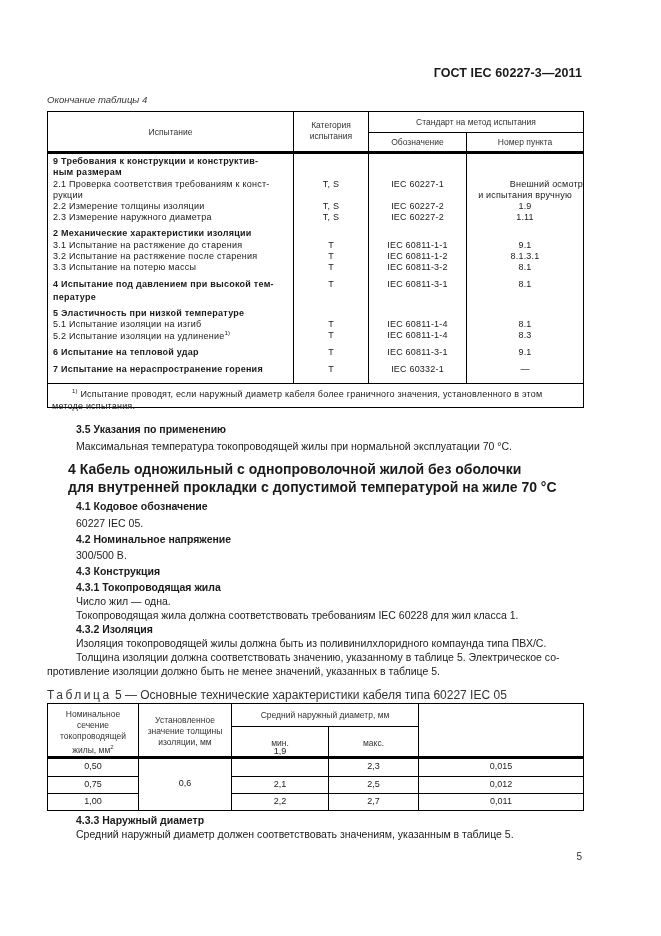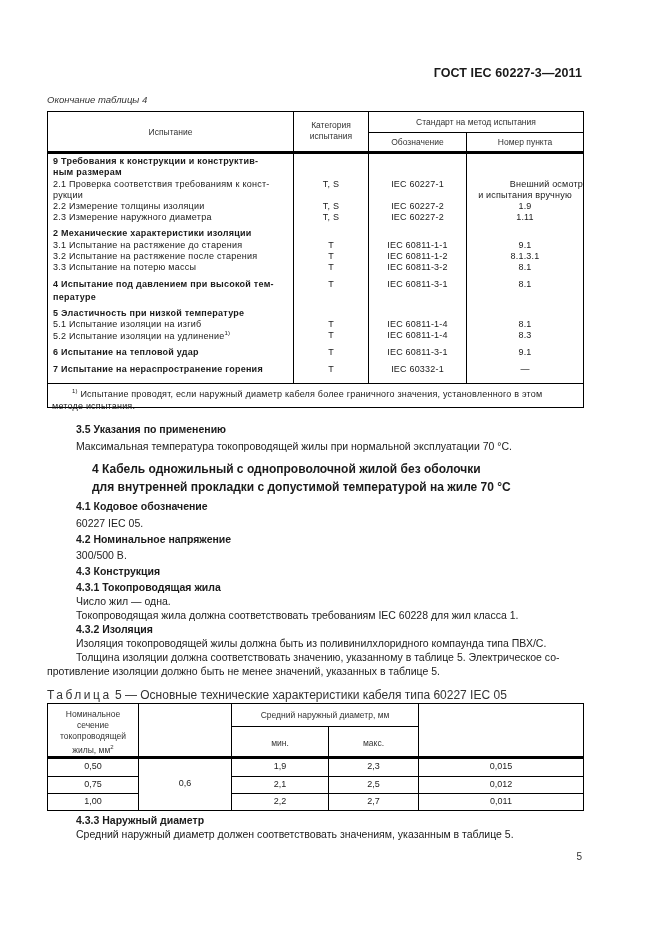--- a/index.html
+++ b/index.html
@@ -15,21 +15,21 @@
   .t4 .vline { position:absolute; top:0; width:1px; background:#000; }
   .t4 .hline { position:absolute; left:0; height:1px; background:#000; }
   .row4 { position:absolute; font-size:9px; letter-spacing:0.25px; white-space:nowrap; }
   .row4.b { font-weight:bold; }
   .c-cat, .c-std, .c-num { position:absolute; text-align:center; font-size:9px; letter-spacing:0.2px; }
   .foot4 { position:absolute; left:4px; font-size:9px; letter-spacing:0.2px; line-height:12px; width:526px; }
 
   .sec-b { position:absolute; left:76px; font-weight:bold; font-size:10.5px; }
   .sec-p { position:absolute; left:76px; font-size:10.5px; color:#222; white-space:nowrap; }
   .sec-p-full { position:absolute; left:47px; font-size:10.5px; color:#222; white-space:nowrap; }
-  .h4 { position:absolute; left:92px; font-weight:bold; font-size:12px; line-height:17px; }
+  .h4 { position:absolute; left:68px; font-weight:bold; font-size:14px; line-height:17px; }
   .t5cap { position:absolute; left:47px; top:688px; font-size:12px; color:#333; }
   .t5cap .sp { letter-spacing:2.5px; }
 
   
   .t5 { position:absolute; left:47px; top:703px; width:535px; height:106px; border:1px solid #000; }
   .t5 .vline { position:absolute; width:1px; background:#000; }
   .t5 .hline { position:absolute; height:1px; background:#000; }
   .t5 .cell { position:absolute; text-align:center; font-size:8.5px; color:#333; line-height:11px; }
   .t5 .val { position:absolute; text-align:center; font-size:9px; color:#222; }
   .pgnum { position:absolute; right:79px; top:851px; font-size:10px; color:#333; }
@@ -158,28 +158,33 @@
   <div class="hline" style="left:184px;width:351px;top:72px;"></div>
   <div class="hline" style="left:0;width:90px;top:89px;"></div>
   <div class="hline" style="left:184px;width:351px;top:89px;"></div>
 
   <div class="cell" style="left:0;width:90px;top:5px;">
     <div>Номинальное</div>
     <div>сечение</div>
     <div>токопроводящей</div>
     <div><span>жилы, мм</span><sup>2</sup></div>
   </div>
+  <div class="cell" style="left:91px;width:92px;top:11px;">
+    <div>Установленное</div>
+    <div>значение толщины</div>
+    <div>изоляции, мм</div>
+  </div>
   <div class="cell" style="left:184px;width:186px;top:6px;">Средний наружный диаметр, мм</div>
   <div class="cell" style="left:184px;width:96px;top:34px;">мин.</div>
   <div class="cell" style="left:281px;width:89px;top:34px;">макс.</div>
 
   <div class="val" style="left:91px;width:92px;top:74px;">0,6</div>
 
   <div class="val" style="left:0;width:90px;top:57px;">0,50</div>
-  <div class="val" style="left:184px;width:96px;top:57px;">1,9</div>
+  <div class="val" style="left:184px;width:96px;top:42px;">1,9</div>
   <div class="val" style="left:281px;width:89px;top:57px;">2,3</div>
   <div class="val" style="left:371px;width:164px;top:57px;">0,015</div>
 
   <div class="val" style="left:0;width:90px;top:75px;">0,75</div>
   <div class="val" style="left:184px;width:96px;top:75px;">2,1</div>
   <div class="val" style="left:281px;width:89px;top:75px;">2,5</div>
   <div class="val" style="left:371px;width:164px;top:75px;">0,012</div>
 
   <div class="val" style="left:0;width:90px;top:92px;">1,00</div>
   <div class="val" style="left:184px;width:96px;top:92px;">2,2</div>

